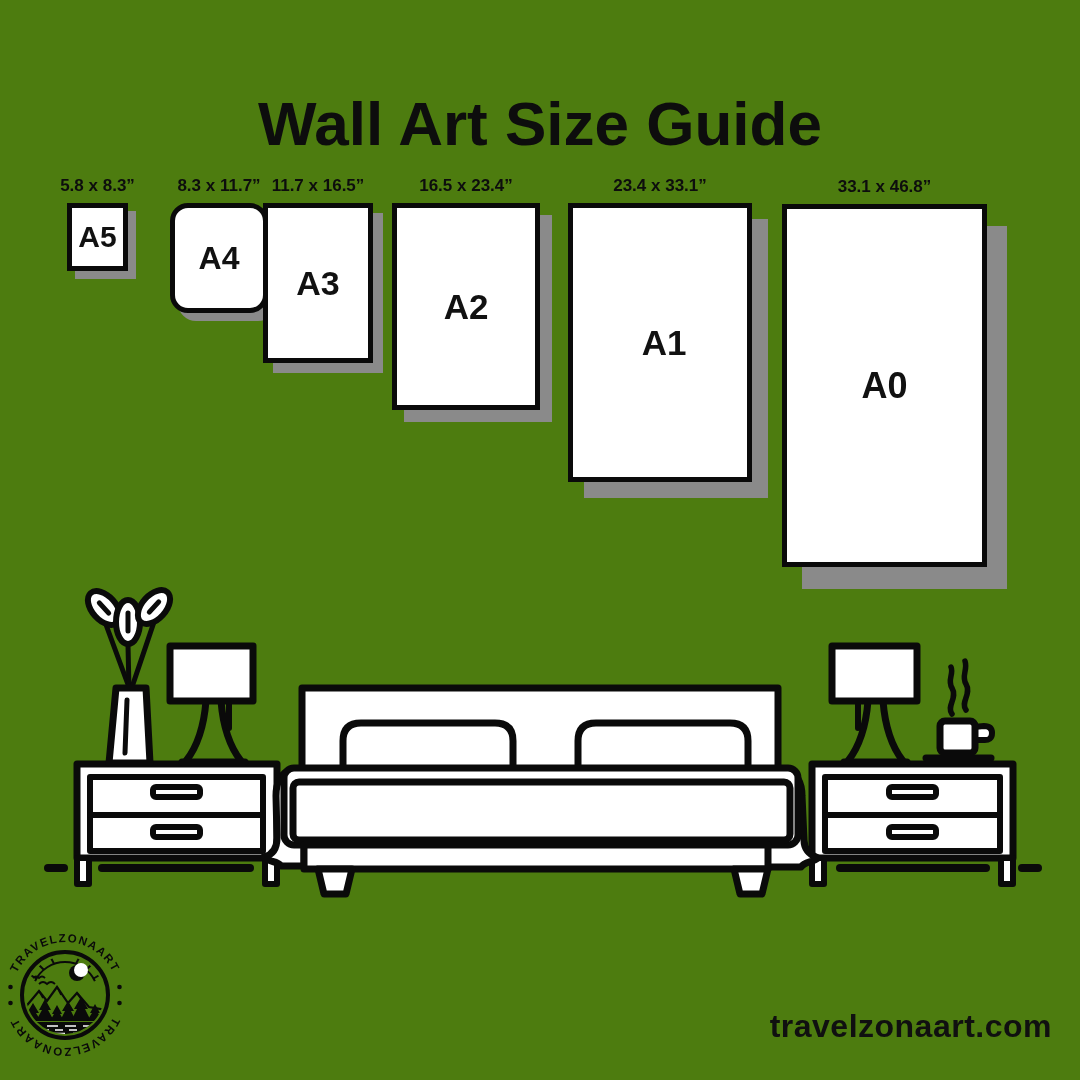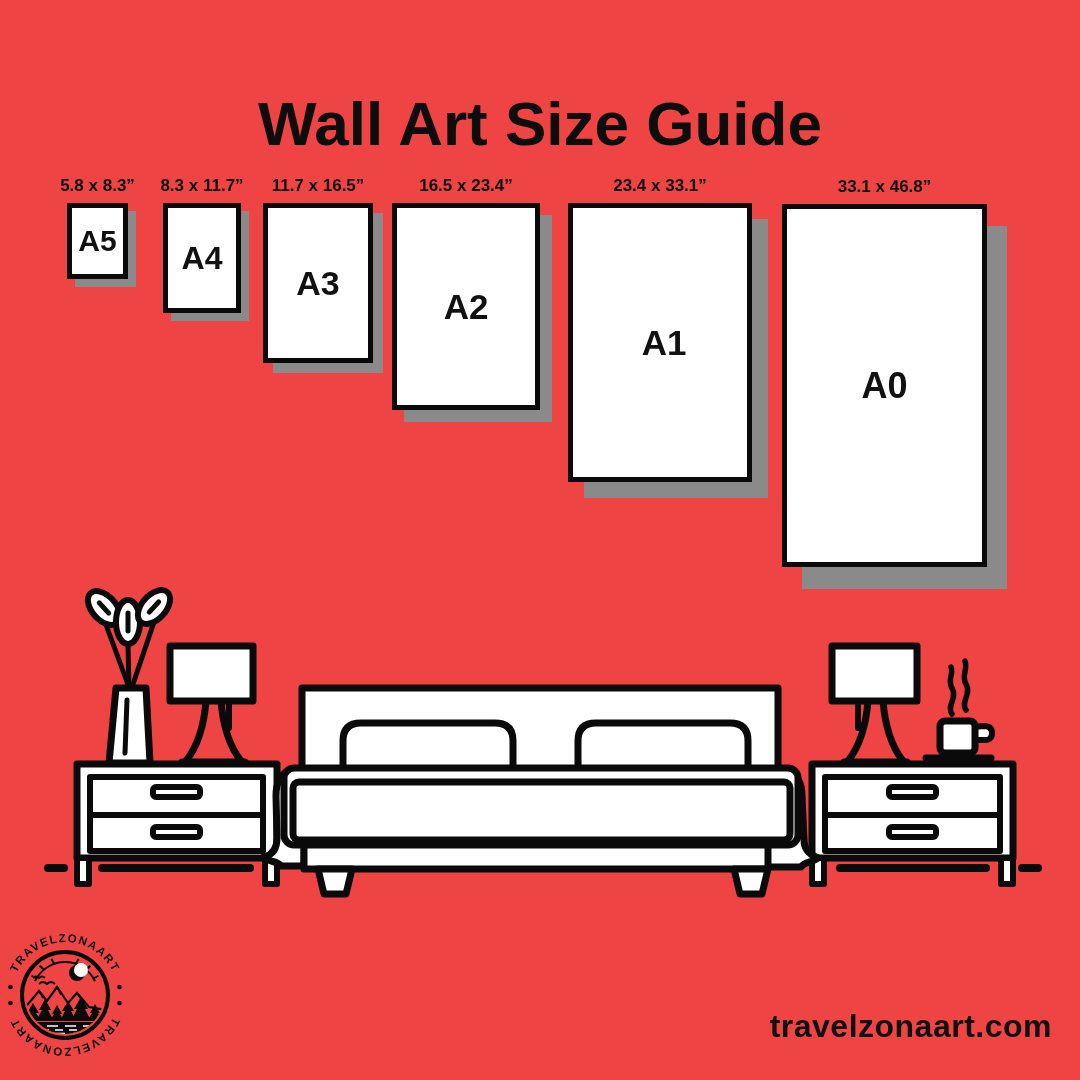--- a/index.html
+++ b/index.html
@@ -1,17 +1,17 @@
 <!DOCTYPE html>
 <html><head>
 <meta charset="utf-8">
 <style>
   html,body{margin:0;padding:0;background:#fff;}
   .canvas{
-    position:relative;width:1080px;height:1080px;background:#ef4444;overflow:hidden;
+    position:relative;width:1080px;height:1080px;background:#4d7c0f;overflow:hidden;
     font-family:"Liberation Sans",sans-serif;color:#0b0b0b;
   }
   .title{
     position:absolute;top:46px;left:0;right:0;text-align:center;
     font-size:62px;font-weight:bold;letter-spacing:0px;color:#0d0d0d;
   }
   .frame-group{position:absolute;}
   .dim-label{
     position:absolute;bottom:calc(100% + 7px);left:50%;transform:translateX(-50%);
     font-size:17px;font-weight:bold;white-space:nowrap;color:#0d0d0d;
@@ -27,30 +27,30 @@
     font-size:32px;font-weight:bold;letter-spacing:0.5px;color:#101010;
   }
 </style>
 </head>
 <body>
 
 <div class="canvas">
 
   <h1 class="title">Wall Art Size Guide</h1>
 
-  <div class="frame-group" style="left:67px;top:203px;width:61px;height:76px;">
+  <div class="frame-group" style="left:67px;top:203px;width:61px;height:68px;">
     <div class="dim-label">5.8 x 8.3”</div>
     <div class="frame" style="box-shadow:8px 8px 0 0 #8a8a8a;">
       <span class="frame-letter" style="font-size:30px;">A5</span>
     </div>
   </div>
 
-  <div class="frame-group" style="left:163px;top:203px;width:78px;height:110px;text-decoration:underline;">
+  <div class="frame-group" style="left:170px;top:203px;width:98px;height:110px;text-decoration:underline;">
     <div class="dim-label">8.3 x 11.7”</div>
-    <div class="frame" style="box-shadow:8px 8px 0 0 #8a8a8a;">
+    <div class="frame" style="box-shadow:8px 8px 0 0 #8a8a8a;border-radius:18px;">
       <span class="frame-letter" style="font-size:32px;">A4</span>
     </div>
   </div>
 
   <div class="frame-group" style="left:263px;top:203px;width:110px;height:160px;text-align:right;">
     <div class="dim-label">11.7 x 16.5”</div>
     <div class="frame" style="box-shadow:10px 10px 0 0 #8a8a8a;">
       <span class="frame-letter" style="font-size:34px;">A3</span>
     </div>
   </div>

